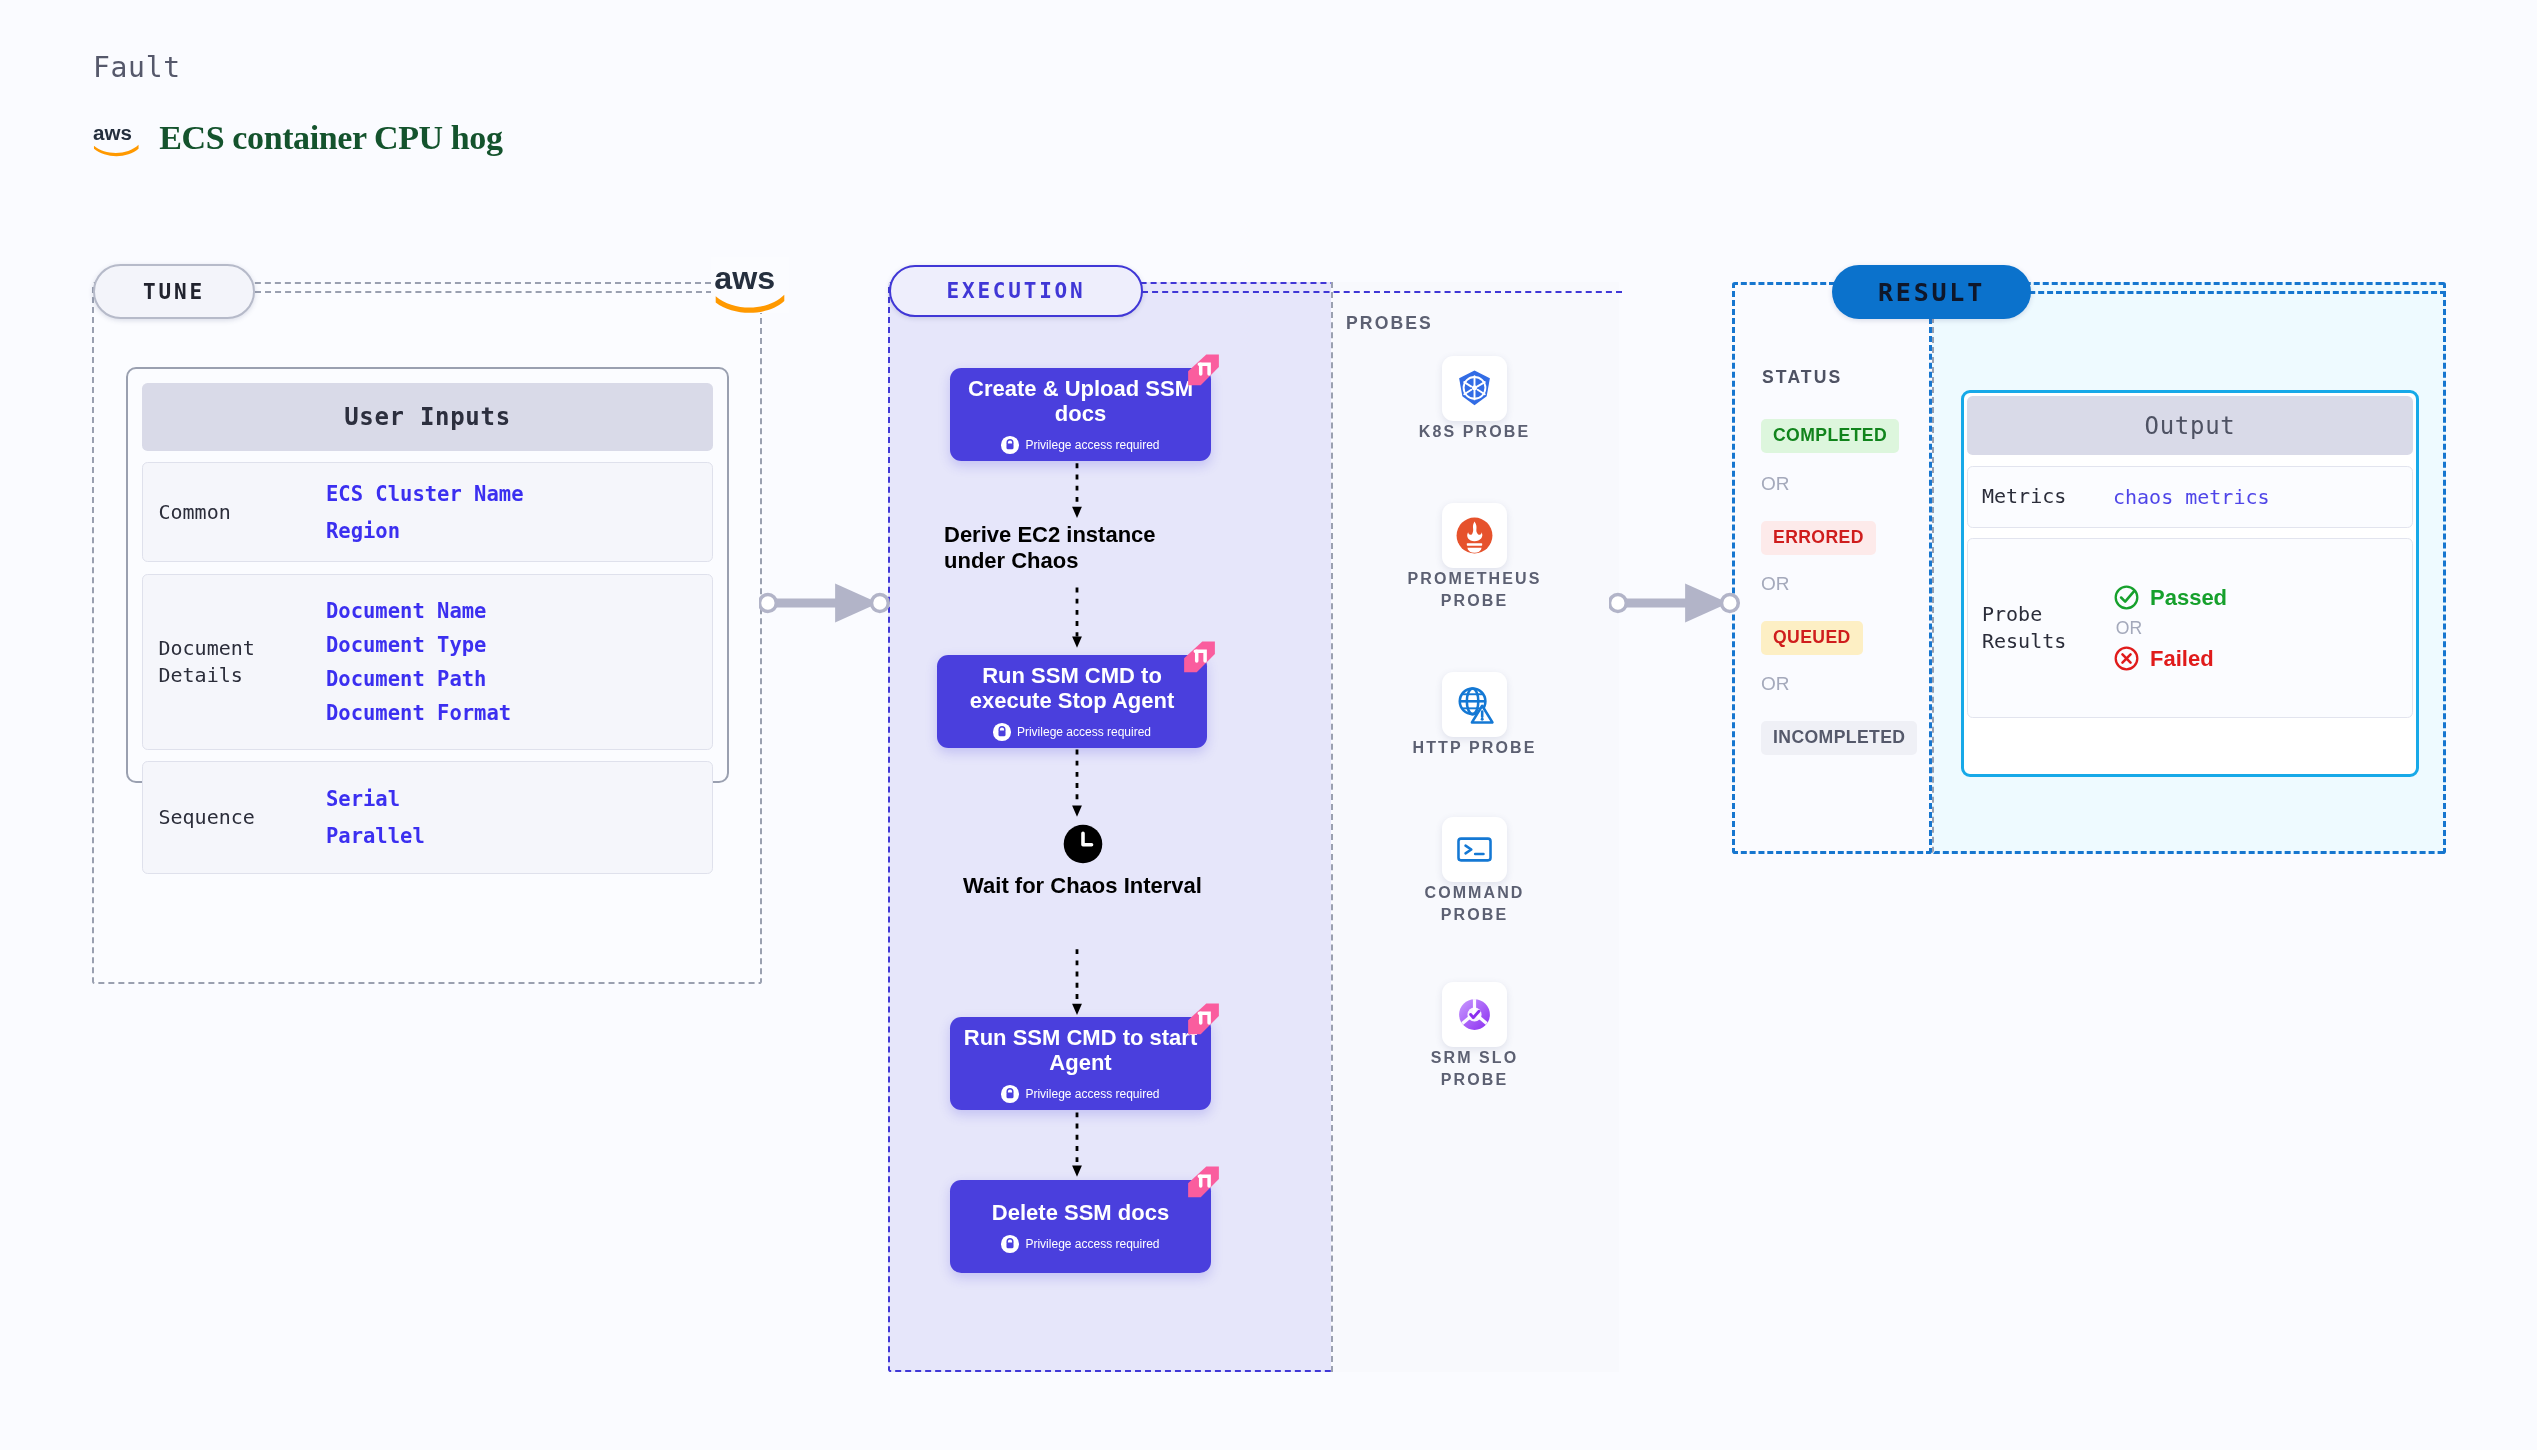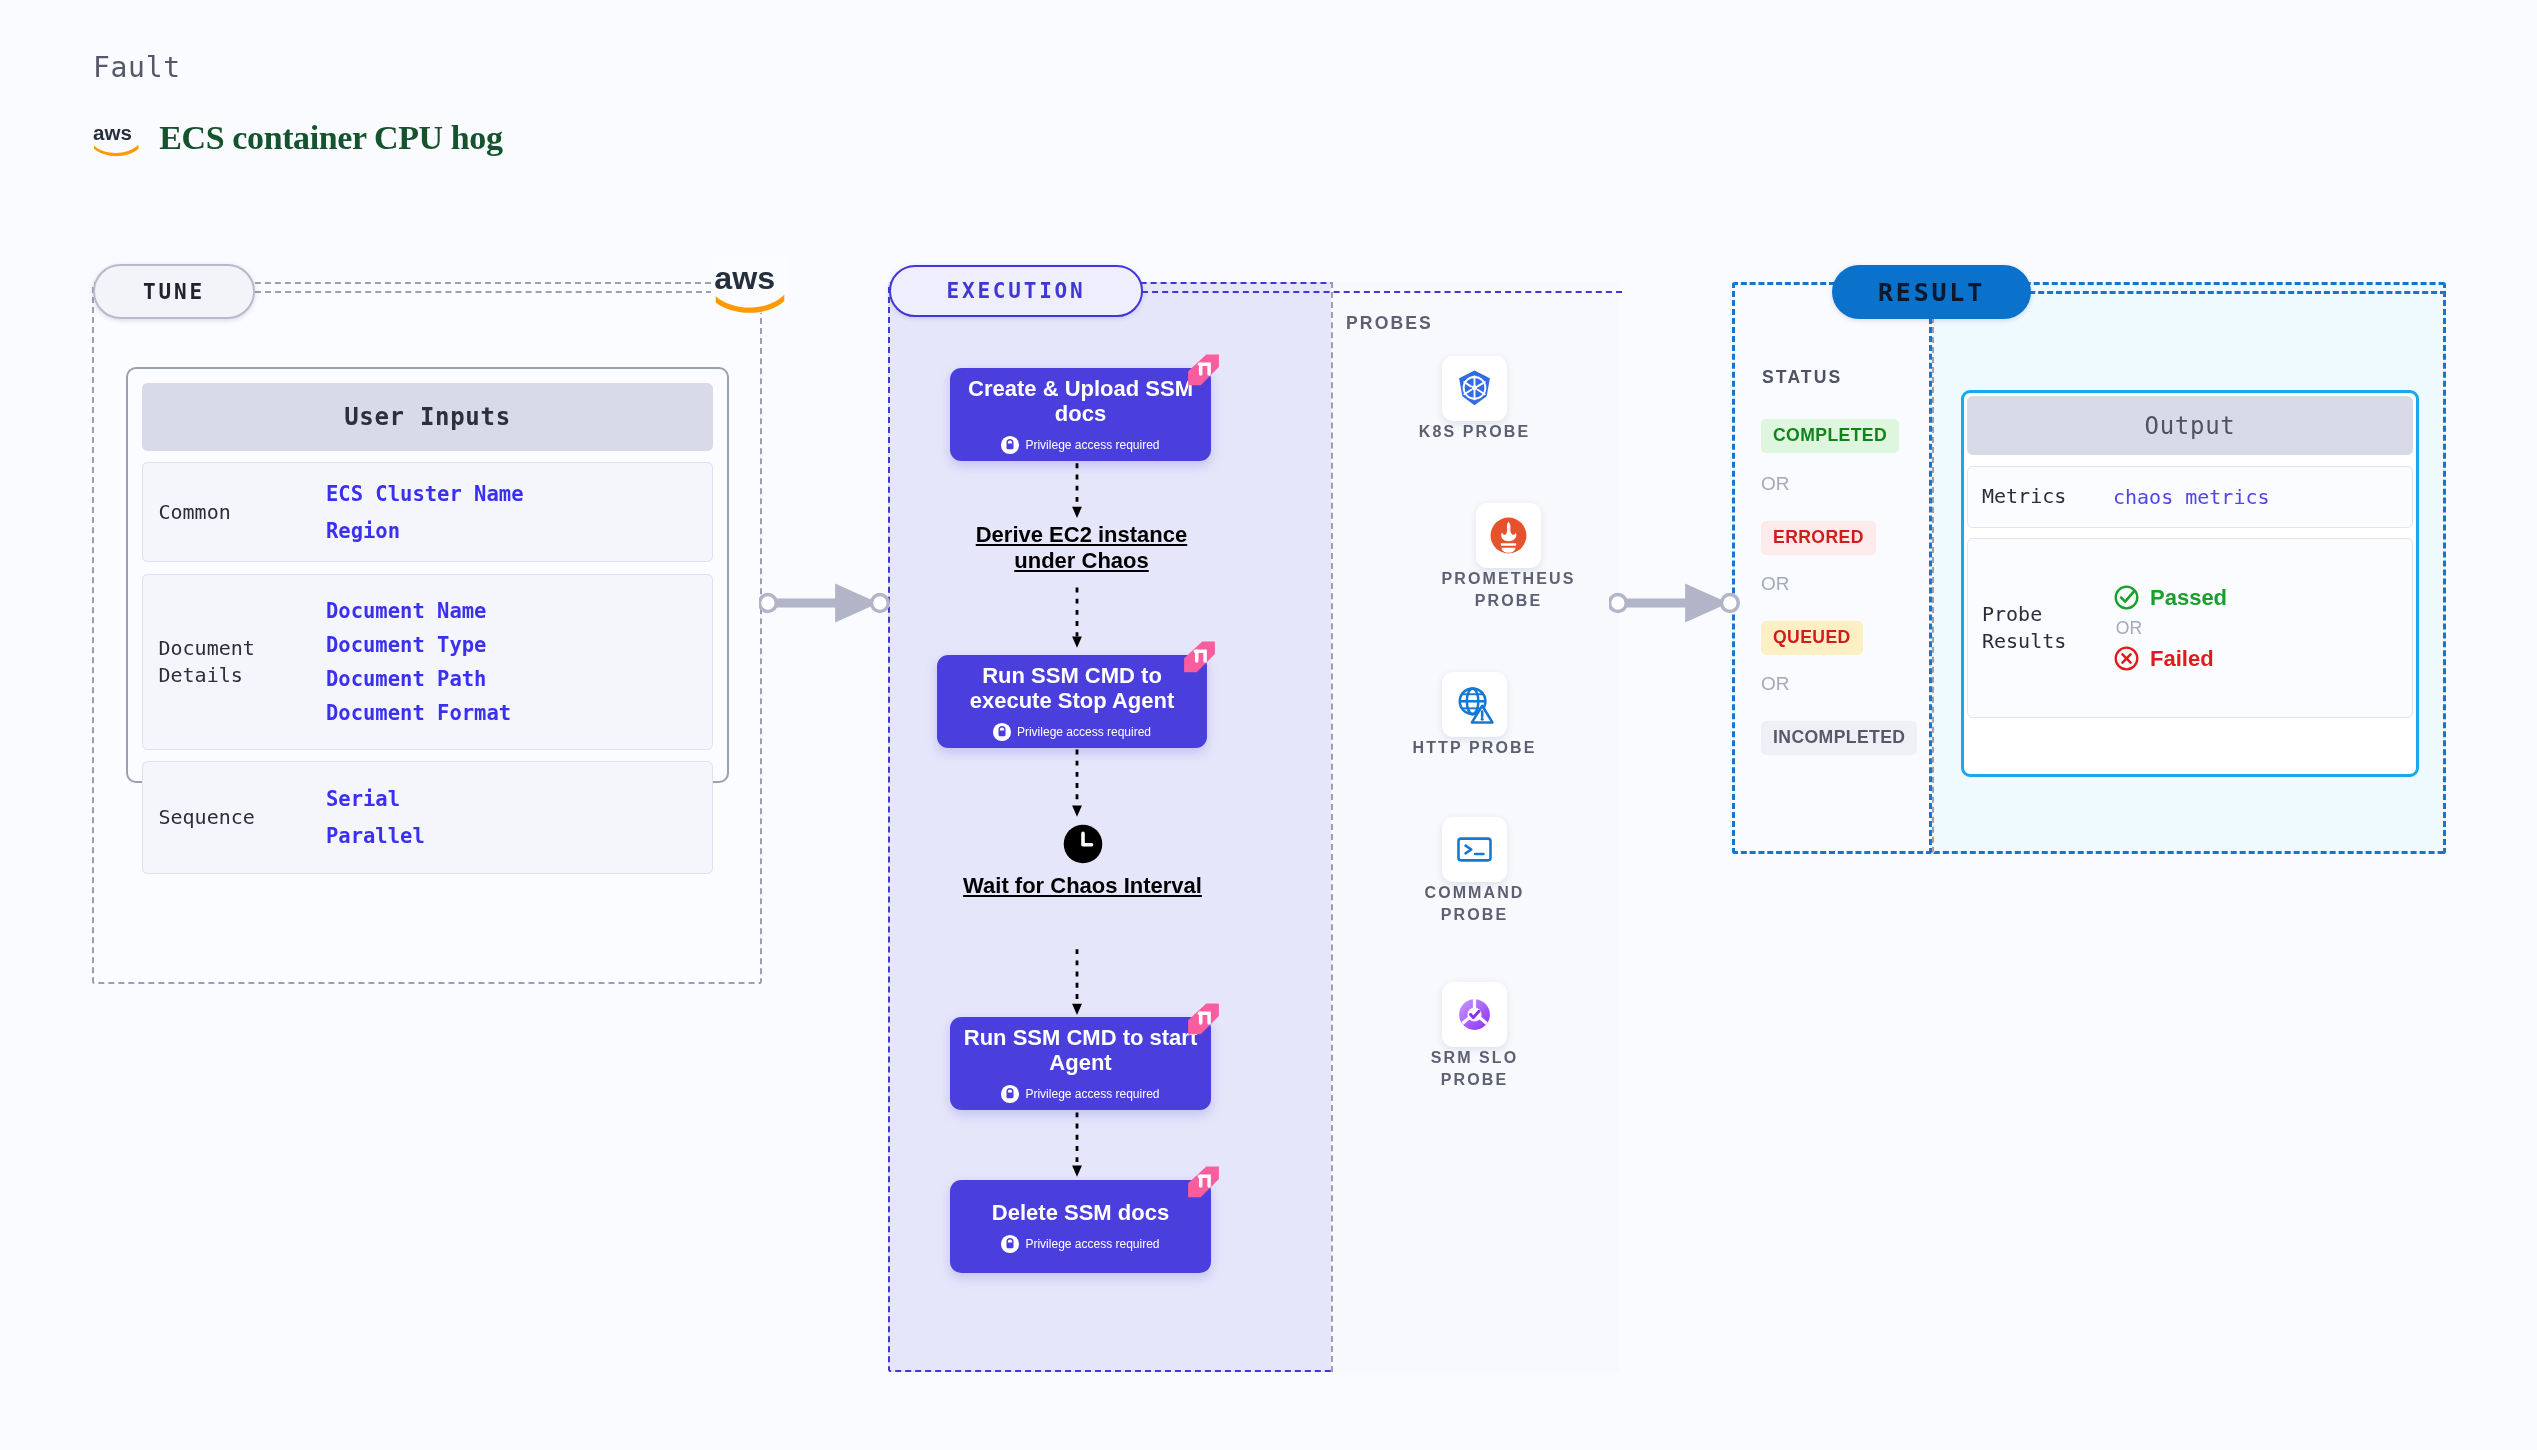--- a/index.html
+++ b/index.html
@@ -134,21 +134,21 @@
     width: 17.6px; height: 17.6px; border-radius: 50%; background: #fff;
     display: flex; align-items: center; justify-content: center;
   }
   .lock-ico svg { width: 10px; height: 11.3px; display: block; }
   .node-priv-txt { font-size: 12px; color: #fff; font-family: "Liberation Sans", sans-serif; }
   .chaos-badge { position: absolute; right: -11.3px; top: -15.5px; width: 37px; height: 35px; }
   .chaos-badge svg { width: 37px; height: 35px; display: block; }
 
   .plain-node {
     position: absolute; display: flex; flex-direction: column;
-    align-items: center; text-align: center; text-decoration: underline;
+    align-items: center; text-align: left;
   }
   .plain-title {
     font-size: 22px; font-weight: bold; color: #000; line-height: 1.2;
     font-family: "Liberation Sans", sans-serif;
   }
   .clock-ico { width: 40px; height: 40px; margin-bottom: 8.5px; }
   .clock-ico svg { width: 40px; height: 40px; display: block; }
 
   .vline { position: absolute; }
   .vline svg { display: block; }
@@ -444,21 +444,21 @@
             <line x1="32" y1="36" x2="32" y2="49"></line>
           <line x1="27" y1="34" x2="16" y2="41"></line>
             <line x1="27" y1="29" x2="16" y2="22"></line>
         </g>
         <circle cx="32" cy="31" r="17" fill="none" stroke="#fff" stroke-width="3"></circle>
       </svg>
     </span>
     <span class="probe-name">K8S PROBE</span>
   </div>
 
-  <div class="probe" style="left:1431px; top:503px;">
+  <div class="probe" style="left:1397px; top:503px;">
     <span class="probe-tile">
       <svg viewBox="0 0 64 64">
         <circle cx="32" cy="32" r="28" fill="#e6522c"></circle>
         <path d="M32 10 c6 9 1 12 4 18 c2 4 7 4 7 -1 c4 7 -2 14 -11 14 c-9 0 -14 -7 -10 -14 c1 5 6 5 7 1 c3 -7 -2 -9 3 -18 z" fill="#fff"></path>
         <rect x="20" y="44" width="24" height="4" rx="1" fill="#fff"></rect>
         <path d="M21 51 h22 a11 8 0 0 1 -22 0 z" fill="#fff"></path>
       </svg>
     </span>
     <span class="probe-name" style="white-space:pre-line">PROMETHEUS PROBE</span>
   </div>

